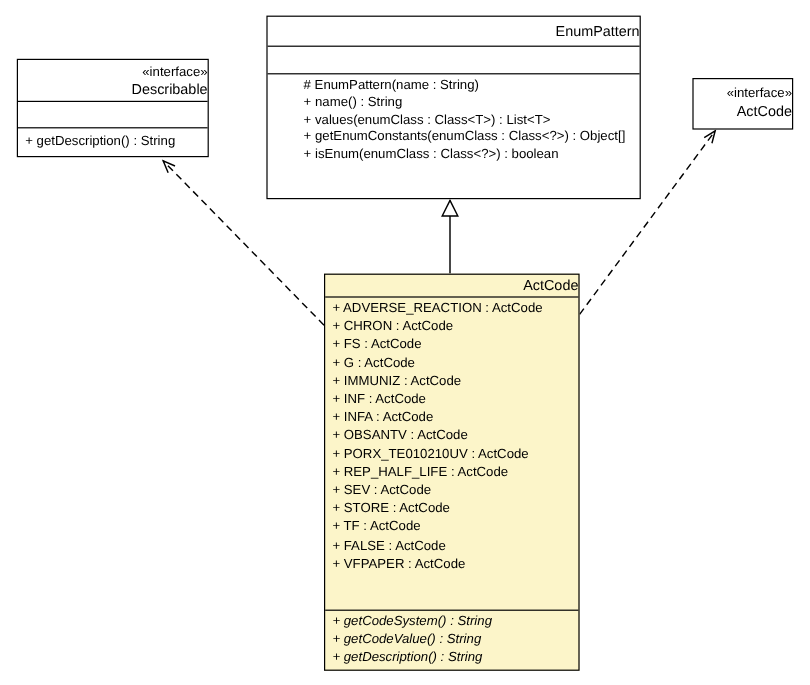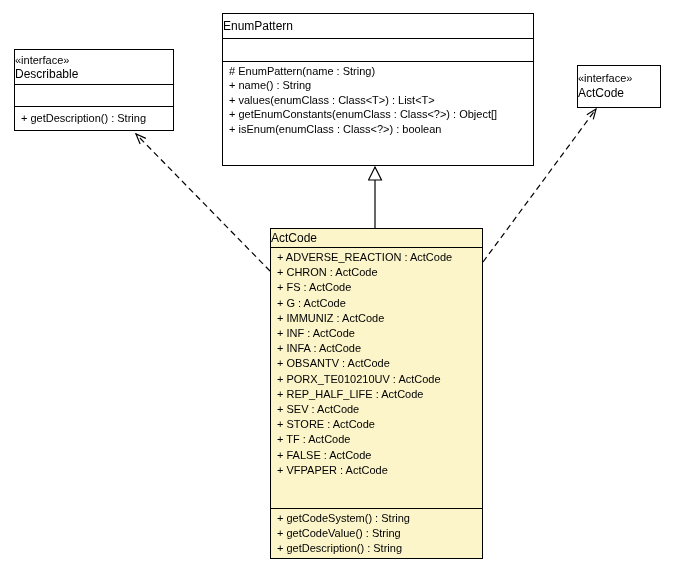--- a/index.html
+++ b/index.html
@@ -21,53 +21,53 @@
     position: absolute;
     box-sizing: border-box;
     border: 1px solid #000000;
     background: #ffffff;
     font-size: 11px;
     line-height: 15px;
   }
   .uml-box .compartment { box-sizing: border-box; overflow: hidden; }
   .uml-box .sep { border-bottom: 1px solid #000000; }
   .title-compartment {
-    text-align: left;
+    text-align: right;
   }
   .cls-name { font-size: 12px; }
   .stereotype { font-size: 11px; }
   .member {
     white-space: nowrap;
     padding-left: 6px;
   }
 
   
   #box-describable { left: 14px; top: 49px; width: 160px; height: 82px; }
   #box-describable .title-compartment { height: 35px; padding-top: 3px; line-height: 14px; }
   #box-describable .attrs { height: 22px; }
   #box-describable .methods { height: 23px; line-height: 22px; }
 
   
   #box-enumpattern { left: 222px; top: 13px; width: 312px; height: 153px; }
   #box-enumpattern .title-compartment { height: 25px; line-height: 24px; }
   #box-enumpattern .attrs { height: 23px; }
-  #box-enumpattern .methods { height: 103px; padding-top: 2px; line-height: 14.4px; }
+  #box-enumpattern .methods { height: 103px; padding-top: 2px; line-height: 14.4px; margin-left: 24px; }
 
   
   #box-actcode-iface {
     left: 577px; top: 65px; width: 84px; height: 43px;
     text-align: center;
   }
   #box-actcode-iface .title-compartment { height: 41px; padding-top: 5px; line-height: 15px; }
 
   
   #box-actcode { left: 270px; top: 228px; width: 213px; height: 331px; background: #FCF5C9; }
   #box-actcode .title-compartment { height: 19px; line-height: 18px; }
   #box-actcode .attrs { height: 261px; padding-top: 2px; line-height: 15.2px; }
-  #box-actcode .methods { height: 49px; padding-top: 2px; line-height: 15.2px; }
+  #box-actcode .methods { height: 49px; padding-top: 2px; line-height: 15.2px; font-style: italic; }
 </style>
 </head>
 <body>
 
 <div class="canvas">
 
   <svg class="edges" width="675" height="571" viewBox="0 0 675 571" xmlns="http://www.w3.org/2000/svg">
     <defs>
       <marker id="openArrow" markerWidth="13" markerHeight="11" refX="11" refY="5" orient="auto" markerUnits="userSpaceOnUse">
         <path d="M1,1 L11,5 L1,9" fill="none" stroke="#000000" stroke-width="1.2"></path>

